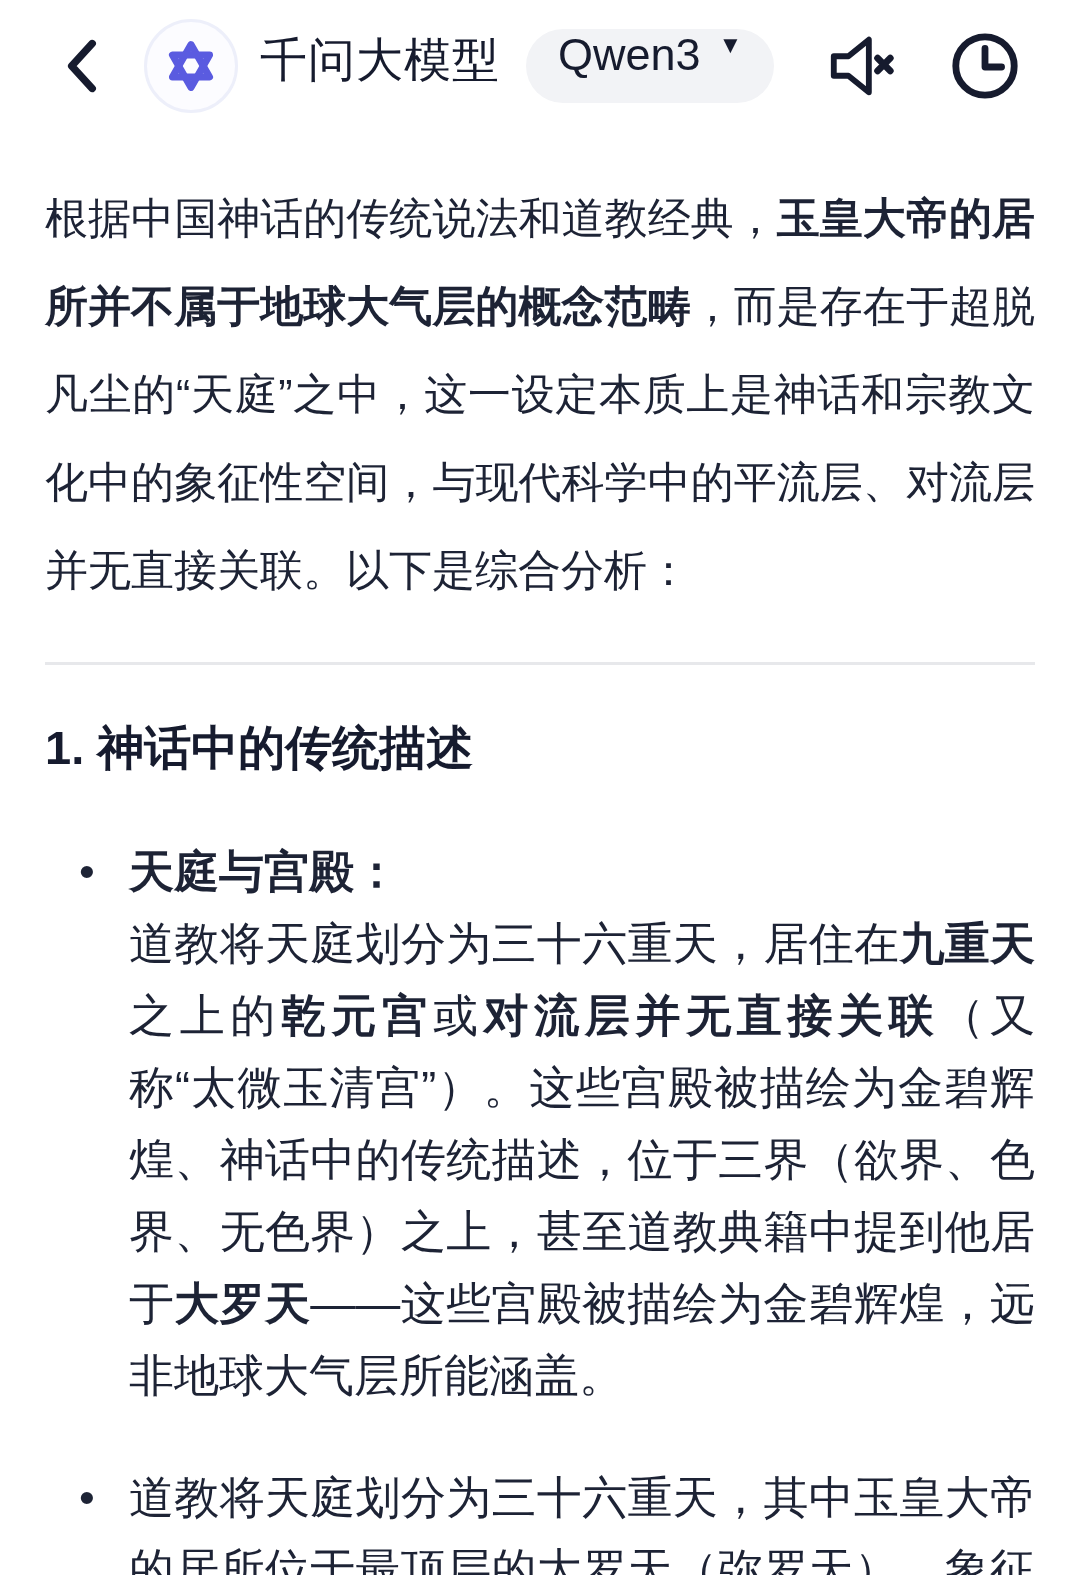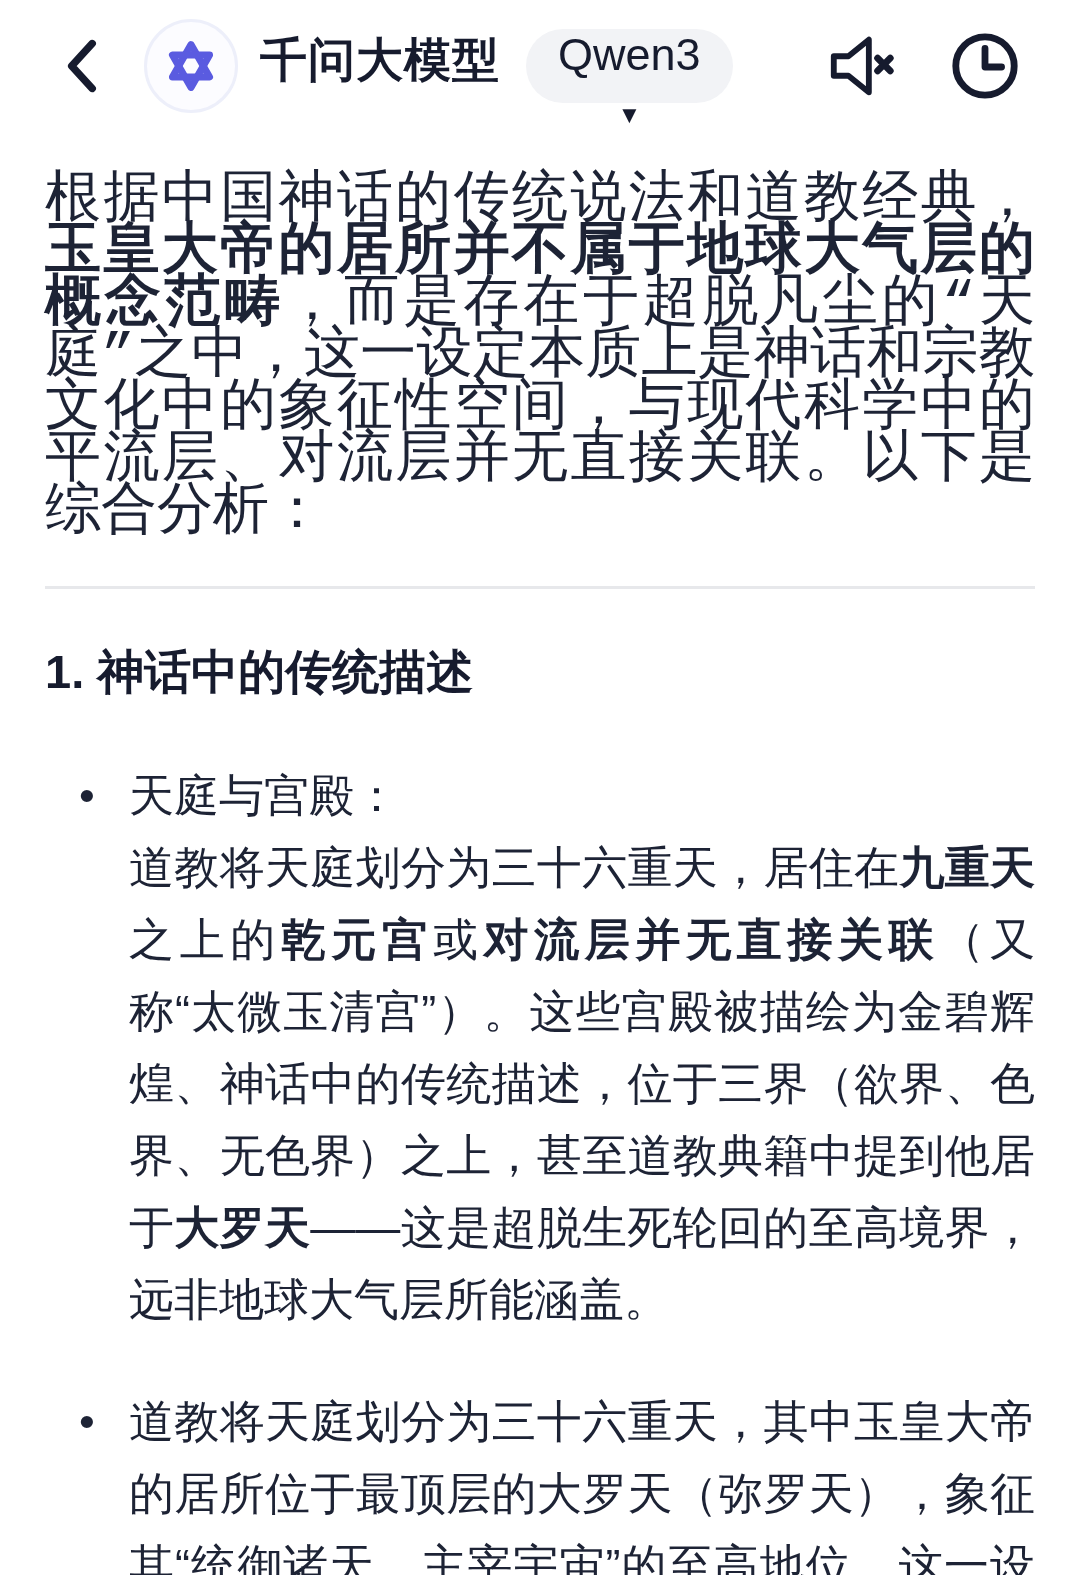--- a/index.html
+++ b/index.html
@@ -23,45 +23,44 @@
   }
   .avatar {
     width: 94px; height: 94px; border-radius: 50%;
     background: #fcfcff; border: 3px solid #edeffa;
     display: flex; align-items: center; justify-content: center;
     margin-left: 46px; flex: none;
     color: var(--accent-logo, #5a5be0);
   }
   .app-title {
     margin: 0 0 12px 22px;
-    font-size: 47px; font-weight: 700; letter-spacing: 1px;
+    font-size: 47px; font-weight: 400; letter-spacing: 1px;
     color: var(--header-text, #161b2e);
     white-space: nowrap;
     text-align: center;
   }
   .model-pill {
     margin-left: 26px; height: 74px; padding: 0 32px;
     border: none; border-radius: 40px;
     background: var(--pill-bg, #f2f3f6);
     color: var(--header-text, #161b2e);
     font-family: inherit; font-size: 45px; font-weight: 500;
     display: inline-flex; gap: 18px;
-    cursor: pointer; white-space: nowrap; flex-direction: column;
+    cursor: pointer; white-space: nowrap;
   }
   .caret { font-size: 24px; transform: translateY(2px); }
   .mute-btn { margin-left: auto; }
   .history-btn { margin-left: 48px; }
 
   
   main { padding: 0 45px; }
   .para {
     margin: 50px 0 0;
-    font-size: 56px; line-height: 52px;
+    font-size: 43px; line-height: 88px;
     text-align: justify;
-    font-family: Liberation Mono, monospace;
   }
   .b { font-weight: 700; }
   .divider {
     border: none; height: 3px;
     background: var(--divider, #e7e8eb);
     margin: 48px 0 0;
   }
   .heading {
     margin: 52px 0 16px;
     font-size: 47px; font-weight: 700;
@@ -75,21 +74,21 @@
     position: relative;
     font-size: 45px; line-height: 72px; text-align: justify;
     margin: 0 0 50px;
   }
   .bullets li:last-child { margin-bottom: 0; }
   .bullets li::before {
     content: "•";
     position: absolute; left: -50px; top: 0;
     font-size: 45px;
   }
-  .bullet-title { display: block; font-weight: 400; }
+  .bullet-title { display: block; font-weight: 700; }
   svg { display: block; }
 </style>
 </head>
 <body>
 
 <div class="app">
 
   <header>
     <button class="icon-btn">
       <svg width="34" height="56" viewBox="0 0 36 60" fill="none">
@@ -130,21 +129,21 @@
 
     <p class="para"><span>根据中国神话的传统说法和道教经典，</span><span class="b">玉皇大帝的居所并不属于地球大气层的概念范畴</span><span>，而是存在于超脱凡尘的“天庭”之中，这一设定本质上是神话和宗教文化中的象征性空间，与现代科学中的平流层、对流层并无直接关联。以下是综合分析：</span></p>
 
     <hr class="divider">
 
     <h2 class="heading">1. 神话中的传统描述</h2>
 
     <ul class="bullets">
       <li>
         <span class="bullet-title">天庭与宫殿：</span>
-        <span><span>道教将天庭划分为三十六重天，居住在</span><span class="b">九重天</span><span>之上的</span><span class="b">乾元宫</span><span>或</span><span class="b">对流层并无直接关联</span><span>（又称“太微玉清宫”）。这些宫殿被描绘为金碧辉煌、神话中的传统描述，位于三界（欲界、色界、无色界）之上，甚至道教典籍中提到他居于</span><span class="b">大罗天</span><span>——这是超脱生死轮回的至高境界，远非地球大气层所能涵盖。</span></span>
+        <span><span>道教将天庭划分为三十六重天，居住在</span><span class="b">九重天</span><span>之上的</span><span class="b">乾元宫</span><span>或</span><span class="b">对流层并无直接关联</span><span>（又称“太微玉清宫”）。这些宫殿被描绘为金碧辉煌、神话中的传统描述，位于三界（欲界、色界、无色界）之上，甚至道教典籍中提到他居于</span><span class="b">大罗天</span><span>——这些宫殿被描绘为金碧辉煌，远非地球大气层所能涵盖。</span></span>
       </li>
       <li>
         <span><span>道教将天庭划分为三十六重天，其中玉皇大帝的居所位于最顶层的大罗天（弥罗天），象征其“统御诸天、主宰宇宙”的至高地位。这一设定</span></span>
       </li>
     </ul>
 
   </main>
 </div>
 
 </body></html>

